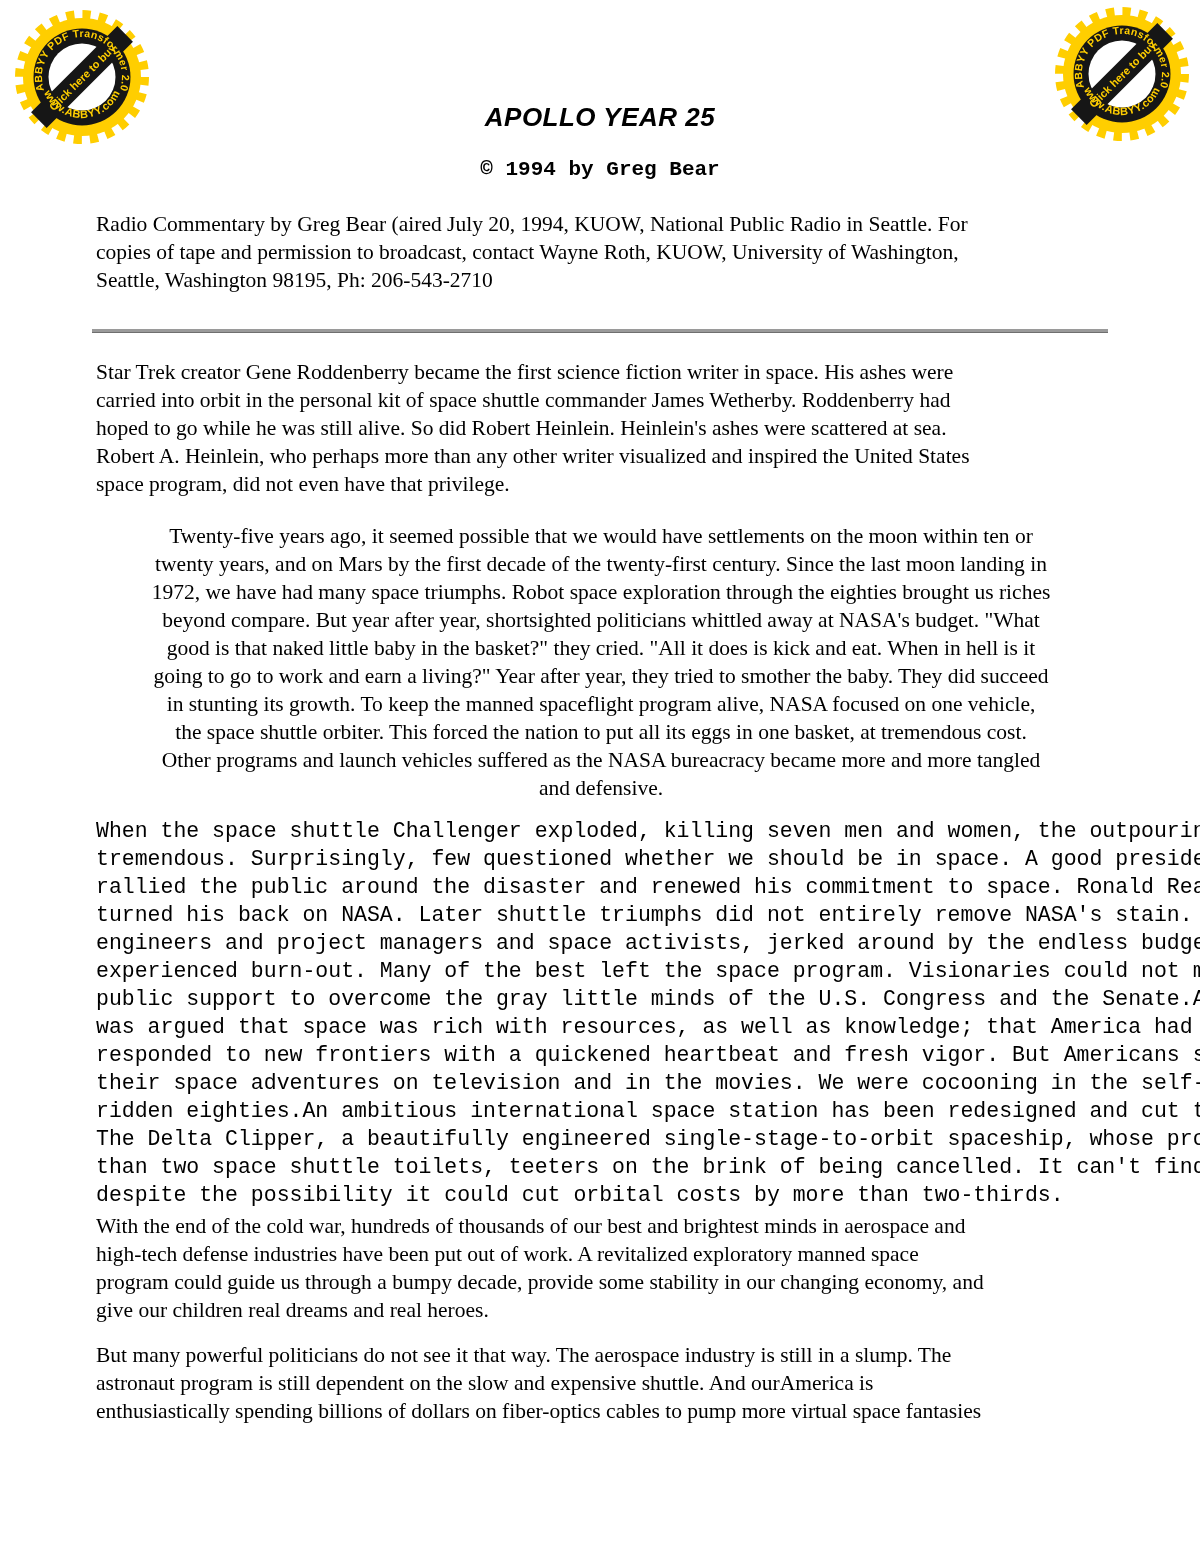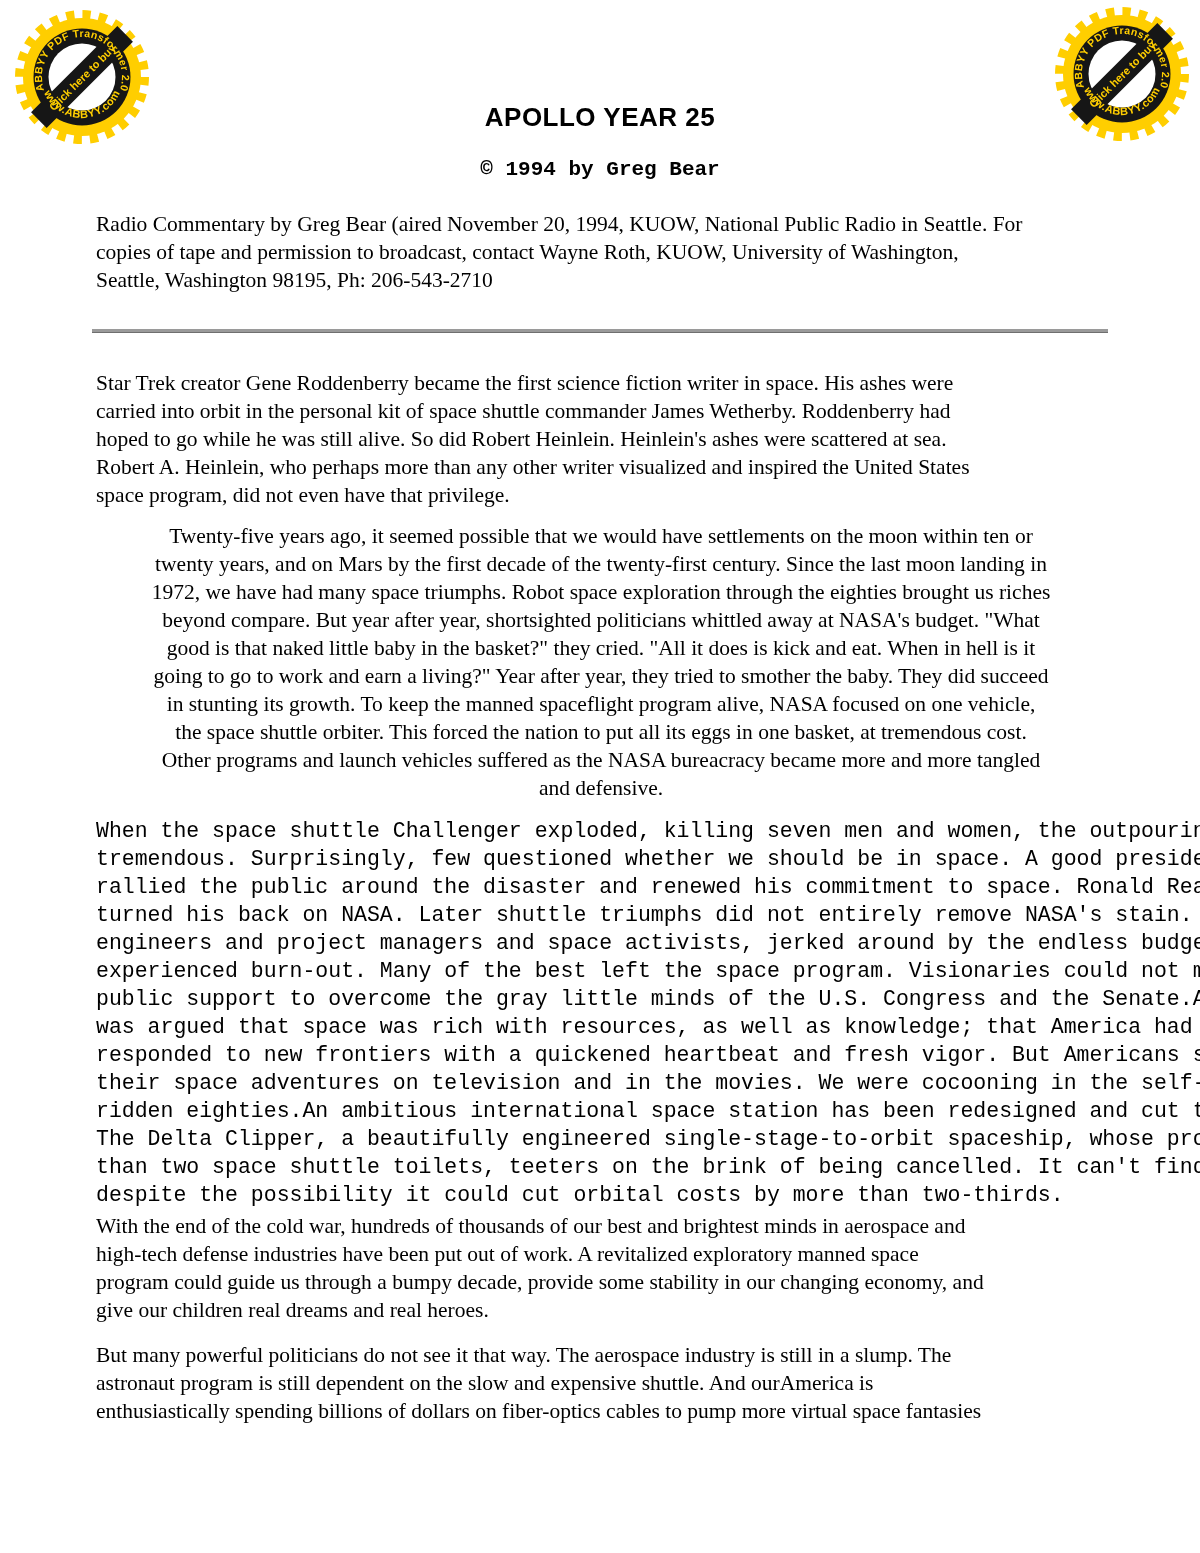--- a/index.html
+++ b/index.html
@@ -19,20 +19,21 @@
   .doc-title {
     position: absolute;
     left: 0; top: 102px;
     width: 100%;
     margin: 0;
     text-align: center;
     font-family: "Liberation Sans", sans-serif;
     font-weight: bold;
     font-size: 26px;
     letter-spacing: 0.5px;
+    font-style: italic;
   }
   .copyright {
     position: absolute;
     left: 0; top: 158px;
     width: 100%;
     text-align: center;
     font-weight: bold;
     font-size: 21px;
     font-family: Liberation Mono, monospace;
   }
@@ -49,21 +50,21 @@
   .rule {
     position: absolute;
     left: 92px; top: 329px;
     width: 1016px;
     height: 3px;
     border: 0;
     margin: 0;
     background: #9a9a9a;
     border-bottom: 1px solid #6f6f6f;
   }
-  .para-1 { top: 369px; }
+  .para-1 { top: 358px; }
   .para-2 { top: 522px; text-align: center; }
   .para-3 { top: 817px; font-family: Liberation Mono, monospace; }
   .para-4 { top: 1212px; }
   .para-5 { top: 1341px; }
 </style>
 </head>
 <body>
 
 <div class="page">
 
@@ -91,21 +92,21 @@
   </svg>
 
   <svg class="stamp stamp-right" viewBox="0 0 140 140">
     <use href="#stamp-graphic"></use>
   </svg>
 
   <h1 class="doc-title">APOLLO YEAR 25</h1>
 
   <div class="copyright">© 1994 by Greg Bear</div>
 
-  <p class="para para-intro">Radio Commentary by Greg Bear (aired November 20, 1994, KUOW, National Public Radio in Seattle. For
+  <p class="para para-intro">Radio Commentary by Greg Bear (aired July 20, 1994, KUOW, National Public Radio in Seattle. For
 copies of tape and permission to broadcast, contact Wayne Roth, KUOW, University of Washington,
 Seattle, Washington 98195, Ph: 206-543-2710</p>
 
   <hr class="rule">
 
   <p class="para para-1">Star Trek creator Gene Roddenberry became the first science fiction writer in space. His ashes were
 carried into orbit in the personal kit of space shuttle commander James Wetherby. Roddenberry had
 hoped to go while he was still alive. So did Robert Heinlein. Heinlein's ashes were scattered at sea.
 Robert A. Heinlein, who perhaps more than any other writer visualized and inspired the United States
 space program, did not even have that privilege.</p>

